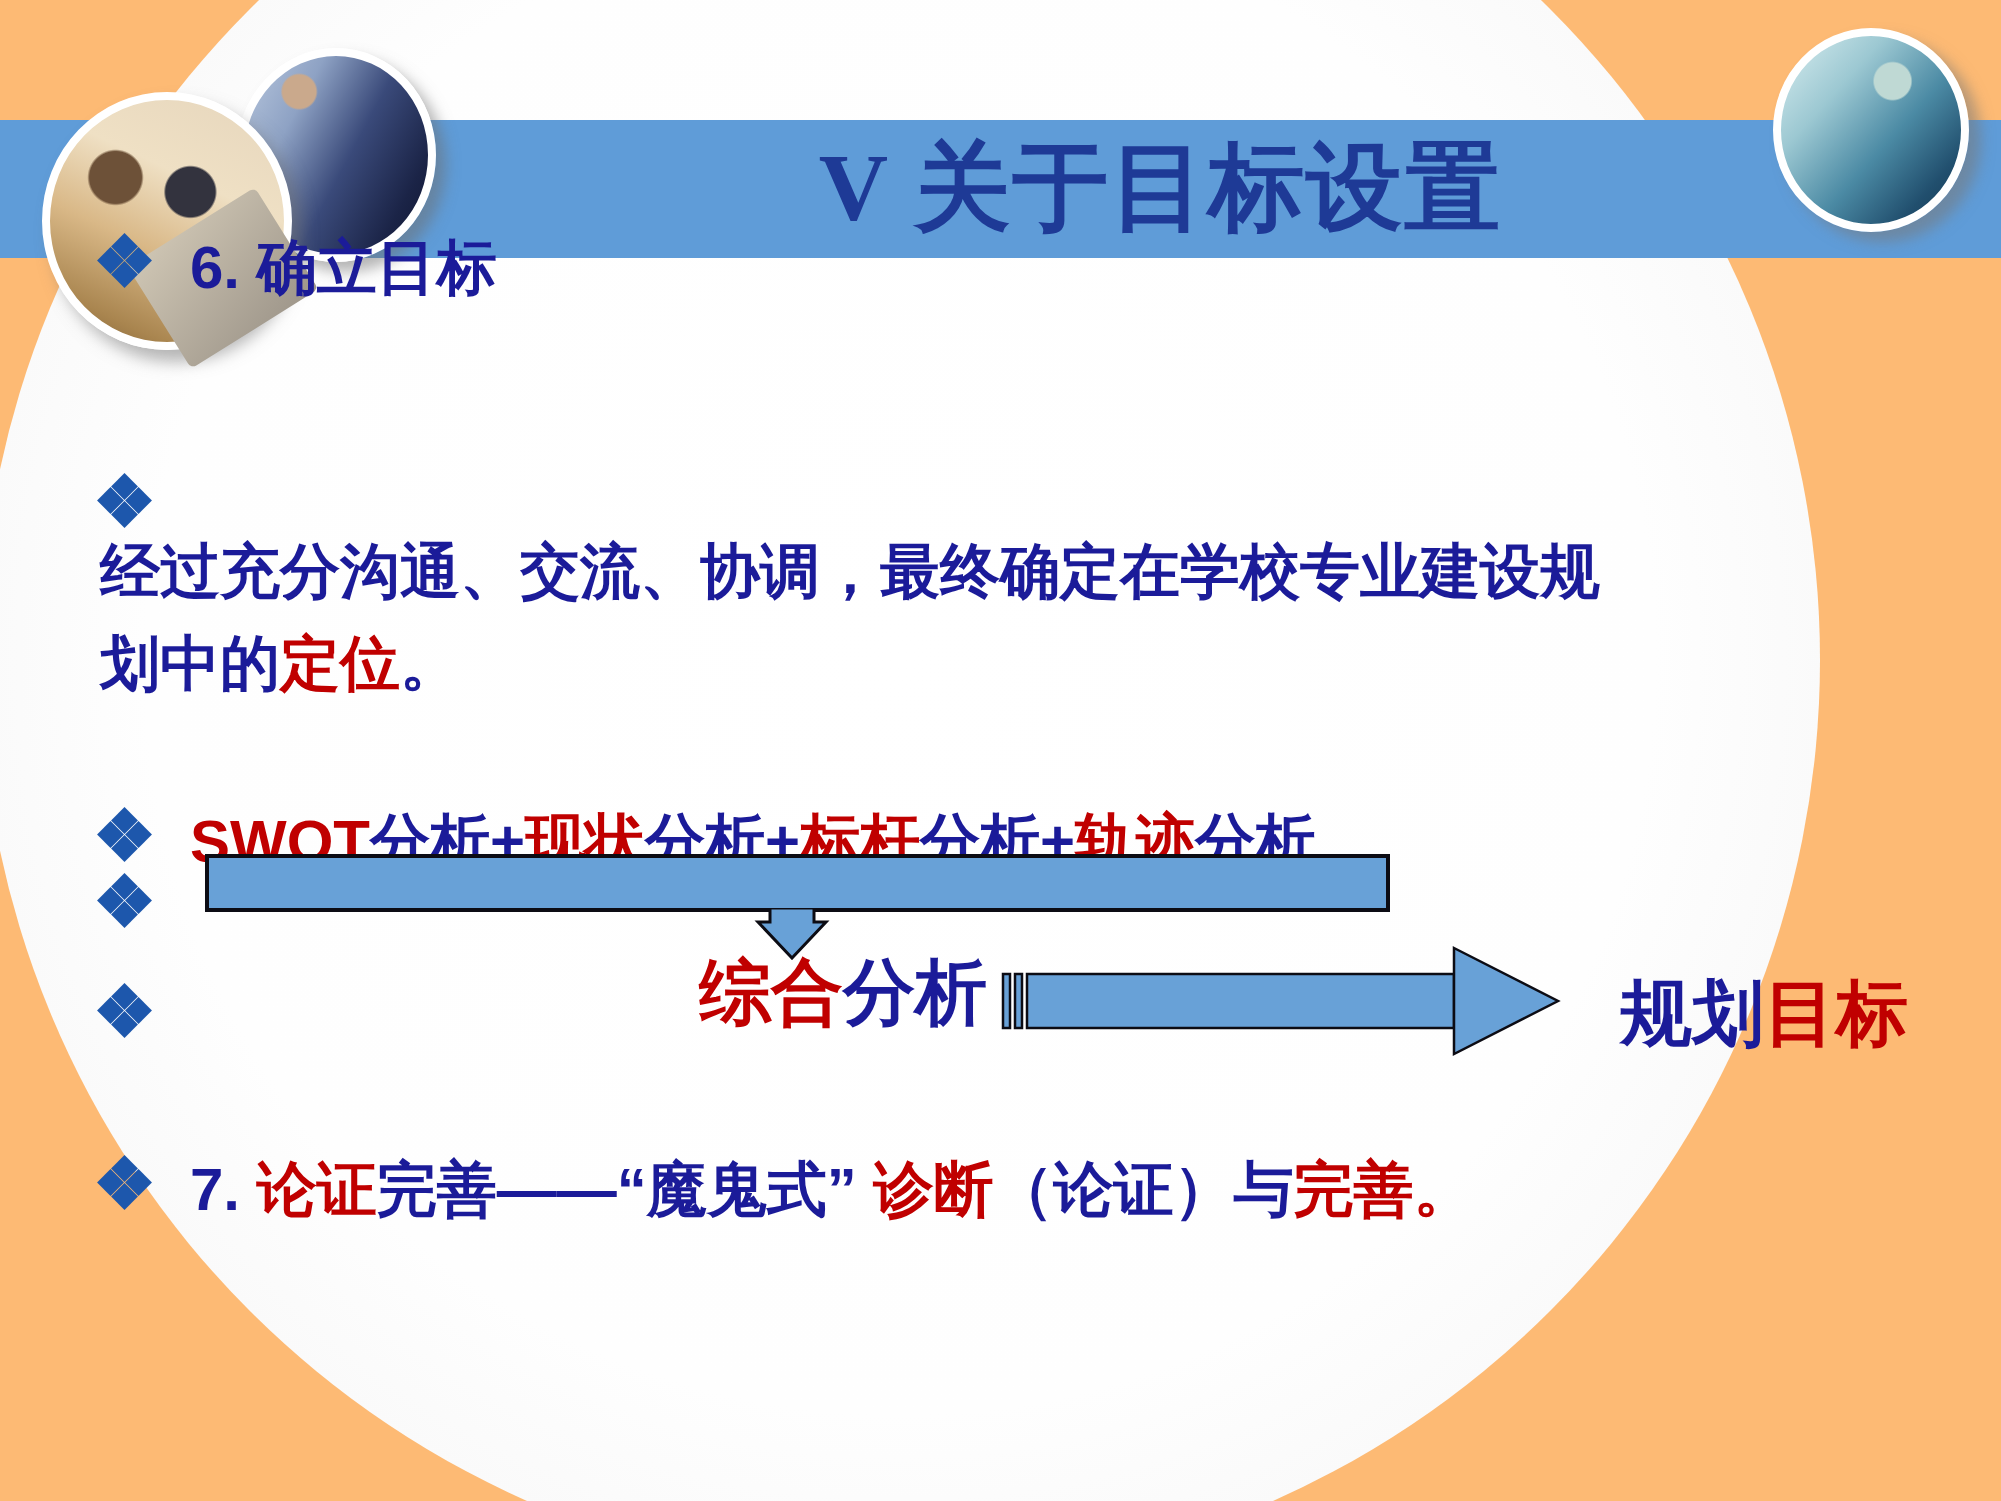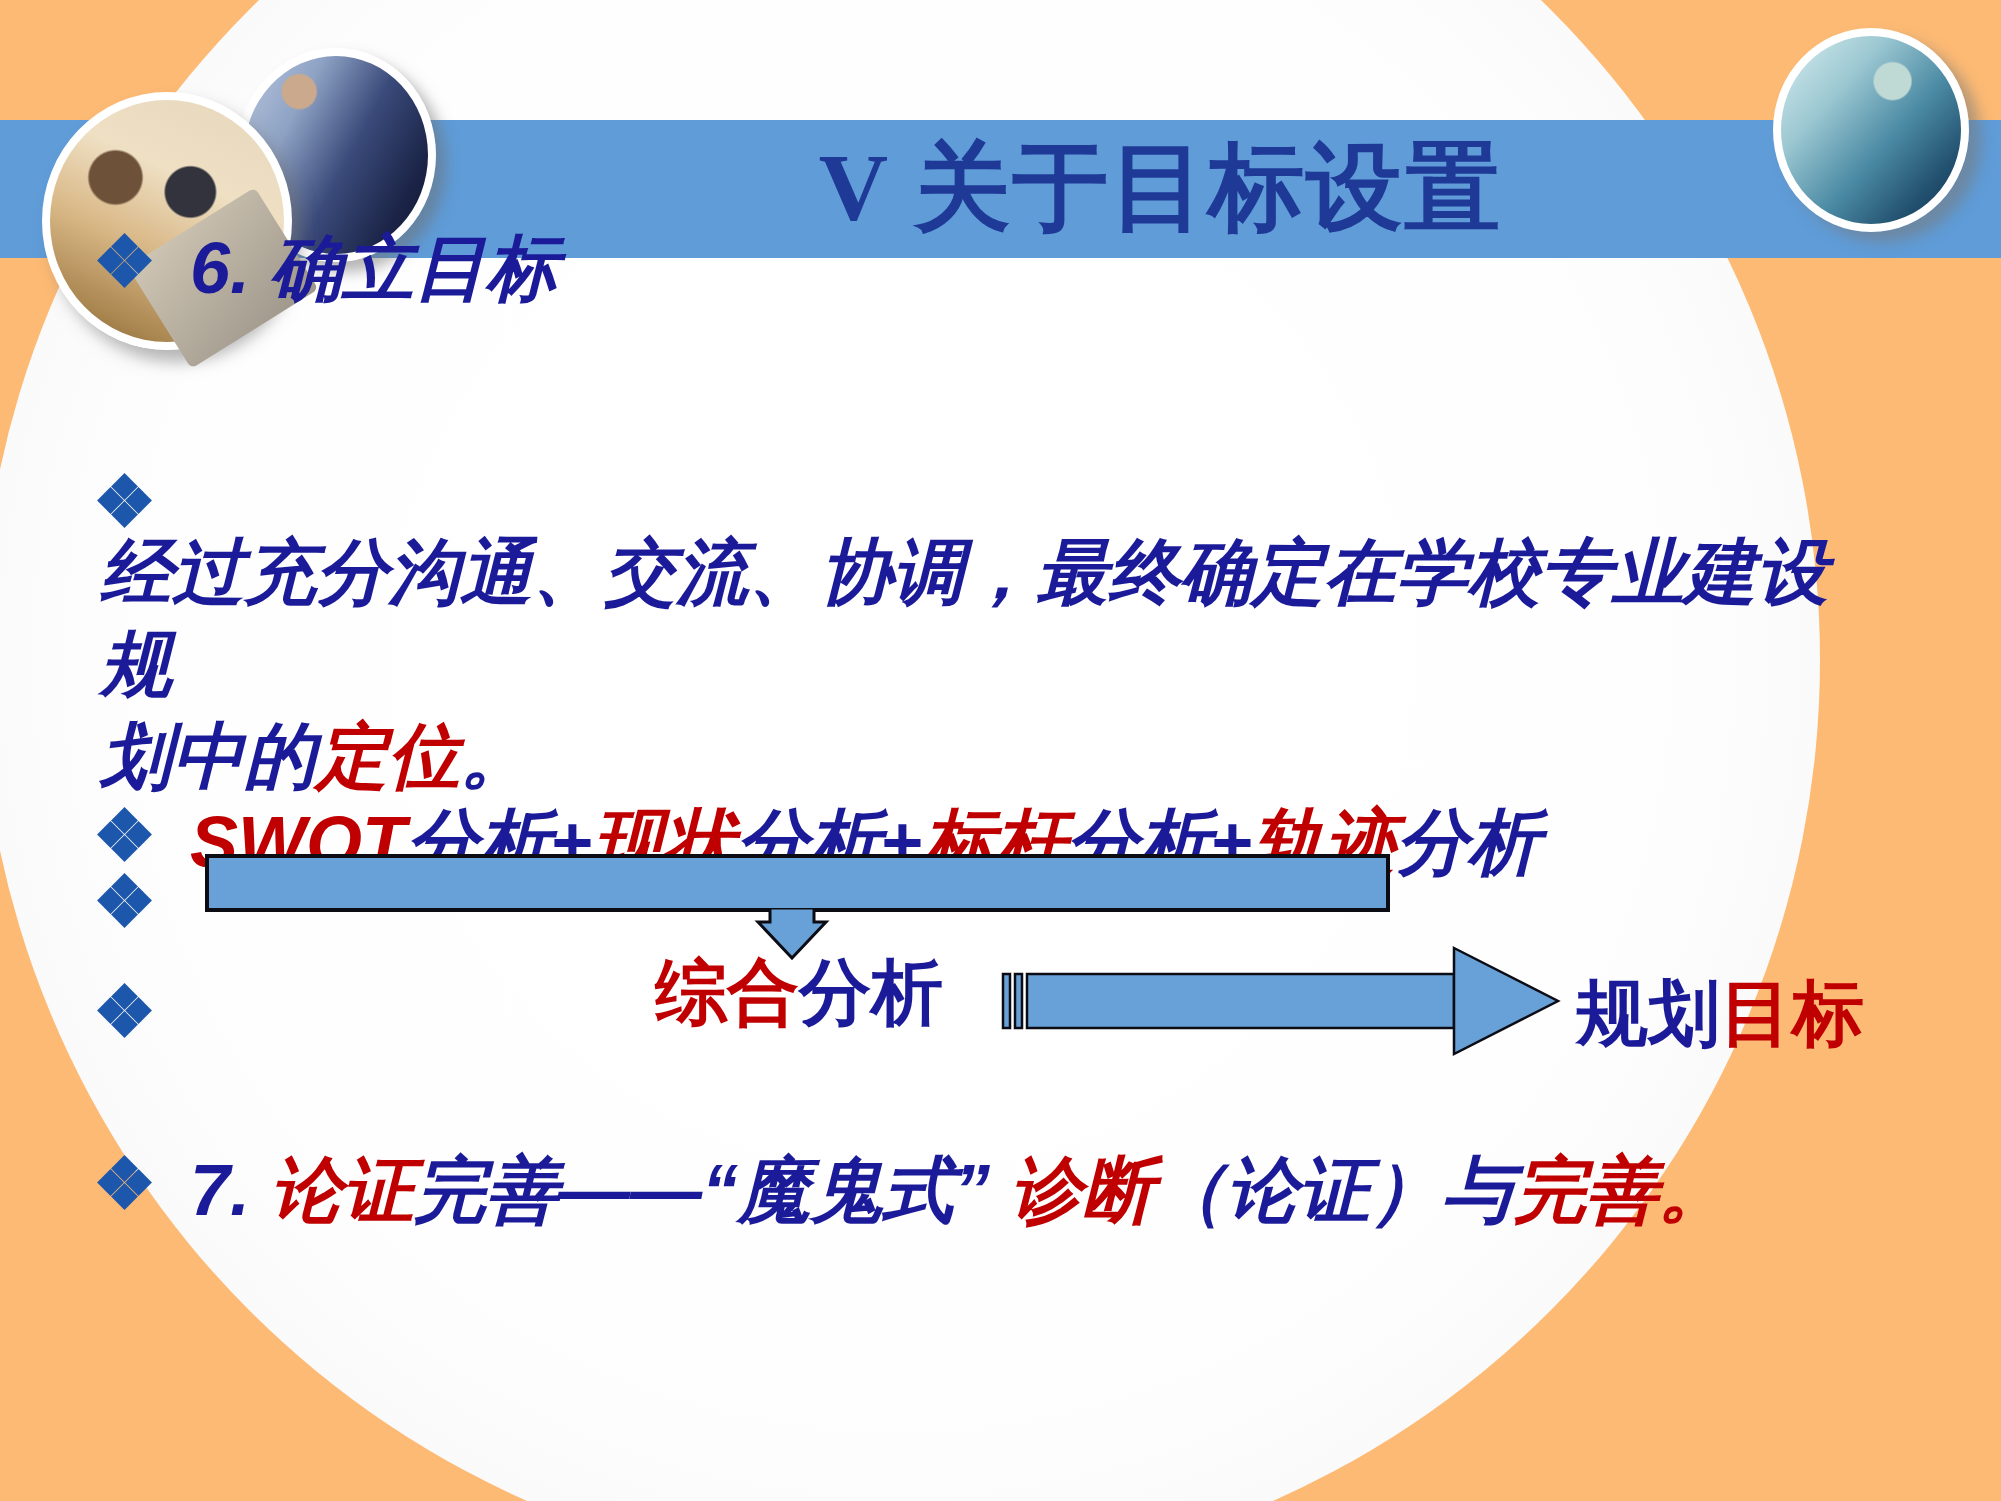--- a/index.html
+++ b/index.html
@@ -59,32 +59,32 @@
     box-shadow:12px 10px 14px rgba(120,120,120,.55);
   }
   
   .brow{position:absolute;display:flex;align-items:flex-start;z-index:5;}
   .bullet{width:50px;height:50px;position:relative;flex:none;margin-top:14px;margin-right:40px;}
   .bullet .d{position:absolute;width:19px;height:19px;background:var(--bullet-blue);transform:rotate(45deg);}
   .bullet .d1{left:15px;top:1px;}
   .bullet .d2{left:1px;top:15px;}
   .bullet .d3{left:29px;top:15px;}
   .bullet .d4{left:15px;top:29px;}
-  .btxt{font-size:72px;line-height:92px;color:var(--navy);white-space:nowrap;font-style:italic;}
+  .btxt{font-size:60px;line-height:92px;color:var(--navy);white-space:nowrap;}
   .btxt-wrap{white-space:normal;width:1740px;}
   .seg-navy{color:var(--navy);}
   .seg-red{color:var(--red);}
   
   .flow-bar{
     position:absolute;left:205px;top:854px;width:1185px;height:58px;z-index:5;
     background:var(--shape-fill);border:4px solid var(--shape-border);box-sizing:border-box;
   }
   .down-arrow{position:absolute;left:754px;top:908px;z-index:6;}
   .striped-arrow{position:absolute;left:1000px;top:944px;z-index:5;}
-  .flow-label{position:absolute;z-index:6;font-size:72px;line-height:92px;white-space:nowrap;}
+  .flow-label{position:absolute;z-index:6;font-size:72px;line-height:92px;white-space:nowrap;margin-left:44px;}
   #analysis-label{left:655px;top:946px;}
   #goal-label{left:1576px;top:968px;font-family:Liberation Serif, serif;}
 </style>
 </head>
 <body>
 
 <div class="slide">
 
   <div class="bg-circle"></div>
 

